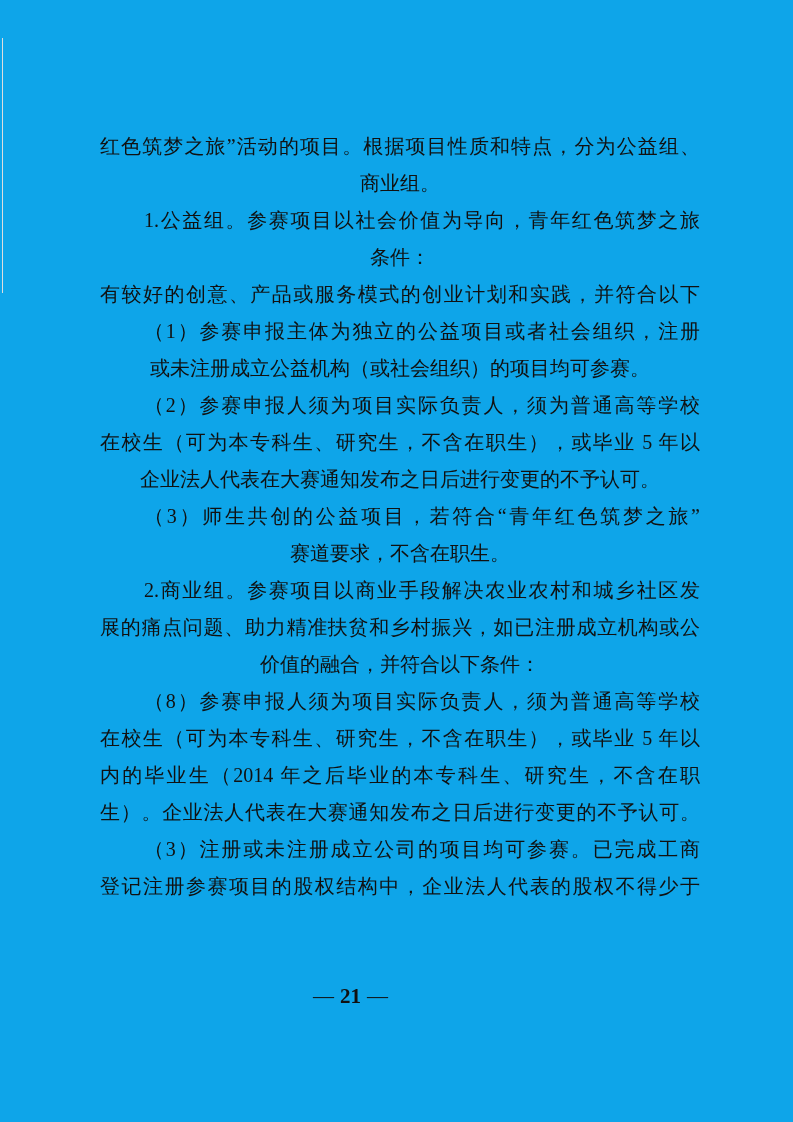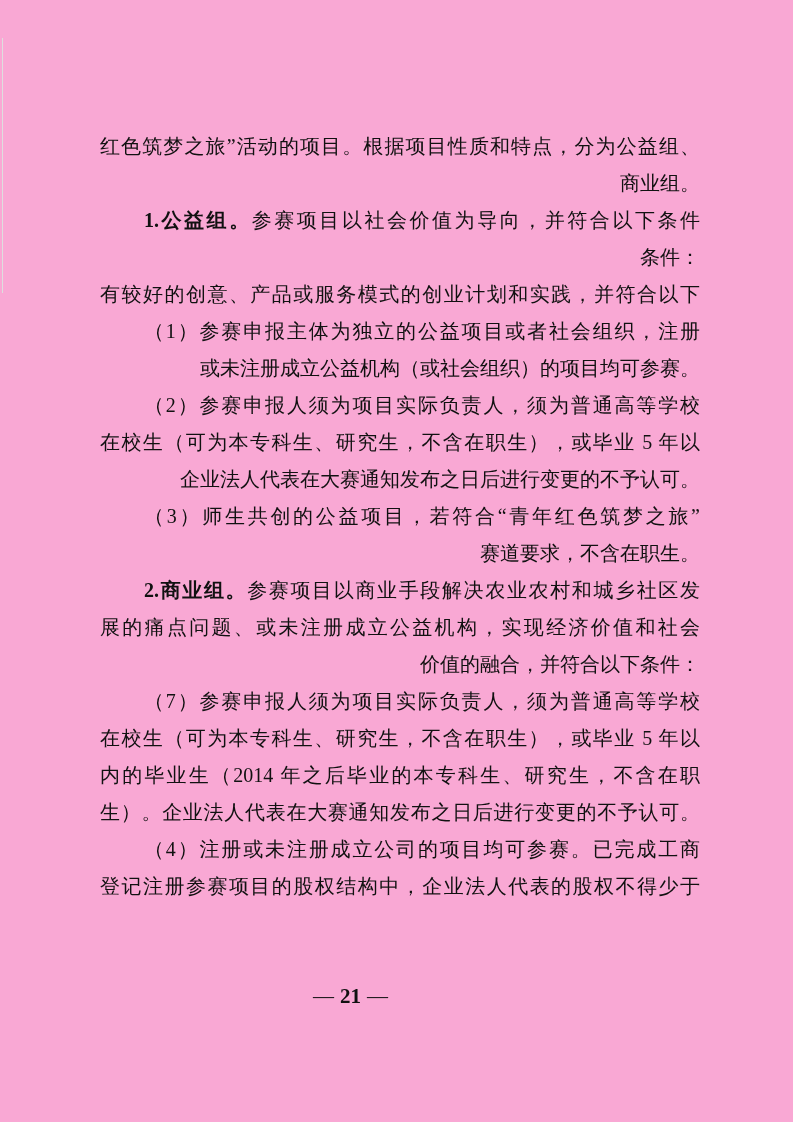--- a/index.html
+++ b/index.html
@@ -11,53 +11,53 @@
     height: 1122px;
     position: relative;
     background: #ffffff;
     overflow: hidden;
     font-family: "Liberation Serif", "DejaVu Serif", serif;
     color: #111111;
   }
   .page {
     position: absolute;
     inset: 0;
-    background: #f9a8d4;
+    background: #0ea5e9;
   }
   
   .edge-artifact {
     position: absolute;
     left: 2px;
     top: 38px;
     width: 1px;
     height: 255px;
     background: #dedede;
   }
   .content {
     position: absolute;
     left: 100px;
     top: 128px;
     width: 600px;
   }
   .line {
     font-size: 20px;
     line-height: 37px;
     height: 37px;
-    text-align: right;
+    text-align: center;
     letter-spacing: 0;
   }
   .line.justify {
     text-align: justify;
     text-align-last: justify;
   }
   .line.indent {
     padding-left: 44px;
   }
   .bold {
-    font-weight: bold;
+    font-weight: normal;
   }
   .footer {
     position: absolute;
     top: 982px;
     left: 0;
     width: 701px;
     text-align: center;
     font-size: 21px;
     line-height: 28px;
     color: #111111;
@@ -72,37 +72,37 @@
 </style>
 </head>
 <body>
 
 <div class="page">
   <div class="edge-artifact"></div>
 
   <div class="content">
       <div class="line justify"><span>红色筑梦之旅”活动的项目。根据项目性质和特点，分为公益组、</span></div>
       <div class="line"><span>商业组。</span></div>
-      <div class="line indent justify"><span class="bold">1.公益组。</span><span>参赛项目以社会价值为导向，并符合以下条件</span></div>
+      <div class="line indent justify"><span class="bold">1.公益组。</span><span>参赛项目以社会价值为导向，青年红色筑梦之旅</span></div>
       <div class="line"><span>条件：</span></div>
       <div class="line justify"><span>有较好的创意、产品或服务模式的创业计划和实践，并符合以下</span></div>
       <div class="line indent justify"><span>（1）参赛申报主体为独立的公益项目或者社会组织，注册</span></div>
       <div class="line"><span>或未注册成立公益机构（或社会组织）的项目均可参赛。</span></div>
       <div class="line indent justify"><span>（2）参赛申报人须为项目实际负责人，须为普通高等学校</span></div>
       <div class="line justify"><span>在校生（可为本专科生、研究生，不含在职生），或毕业 5 年以</span></div>
       <div class="line"><span>企业法人代表在大赛通知发布之日后进行变更的不予认可。</span></div>
       <div class="line indent justify"><span>（3）师生共创的公益项目，若符合“青年红色筑梦之旅”</span></div>
       <div class="line"><span>赛道要求，不含在职生。</span></div>
       <div class="line indent justify"><span class="bold">2.商业组。</span><span>参赛项目以商业手段解决农业农村和城乡社区发</span></div>
-      <div class="line justify"><span>展的痛点问题、或未注册成立公益机构，实现经济价值和社会</span></div>
+      <div class="line justify"><span>展的痛点问题、助力精准扶贫和乡村振兴，如已注册成立机构或公</span></div>
       <div class="line"><span>价值的融合，并符合以下条件：</span></div>
-      <div class="line indent justify"><span>（7）参赛申报人须为项目实际负责人，须为普通高等学校</span></div>
+      <div class="line indent justify"><span>（8）参赛申报人须为项目实际负责人，须为普通高等学校</span></div>
       <div class="line justify"><span>在校生（可为本专科生、研究生，不含在职生），或毕业 5 年以</span></div>
       <div class="line justify"><span>内的毕业生（2014 年之后毕业的本专科生、研究生，不含在职</span></div>
       <div class="line justify"><span>生）。企业法人代表在大赛通知发布之日后进行变更的不予认可。</span></div>
-      <div class="line indent justify"><span>（4）注册或未注册成立公司的项目均可参赛。已完成工商</span></div>
+      <div class="line indent justify"><span>（3）注册或未注册成立公司的项目均可参赛。已完成工商</span></div>
       <div class="line justify"><span>登记注册参赛项目的股权结构中，企业法人代表的股权不得少于</span></div>
     </div>
 
   <div class="footer">
     <span class="dash">—</span><span class="num">21</span><span class="dash">—</span>
   </div>
 </div>
 
 </body></html>

